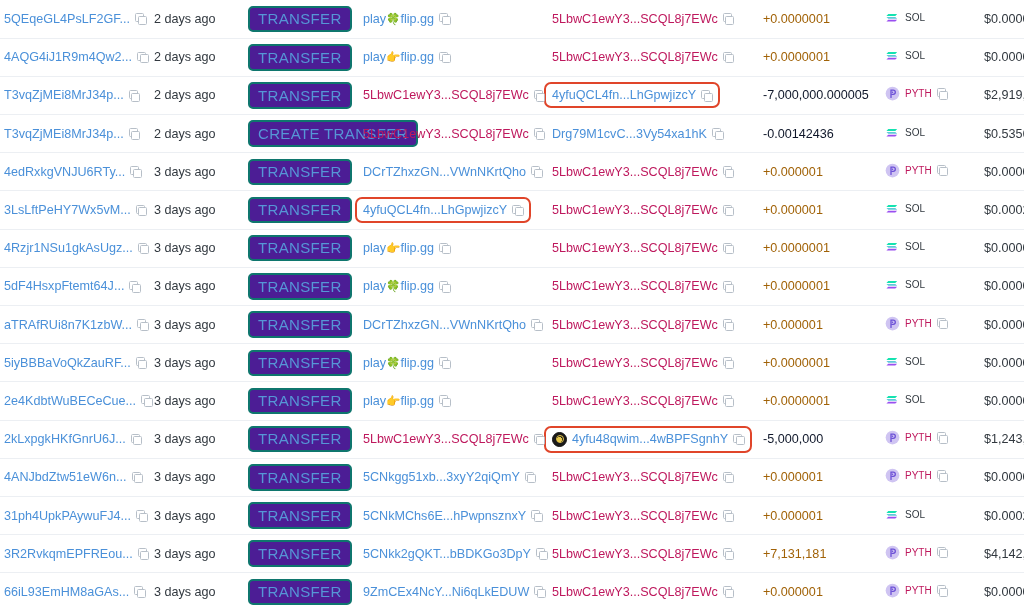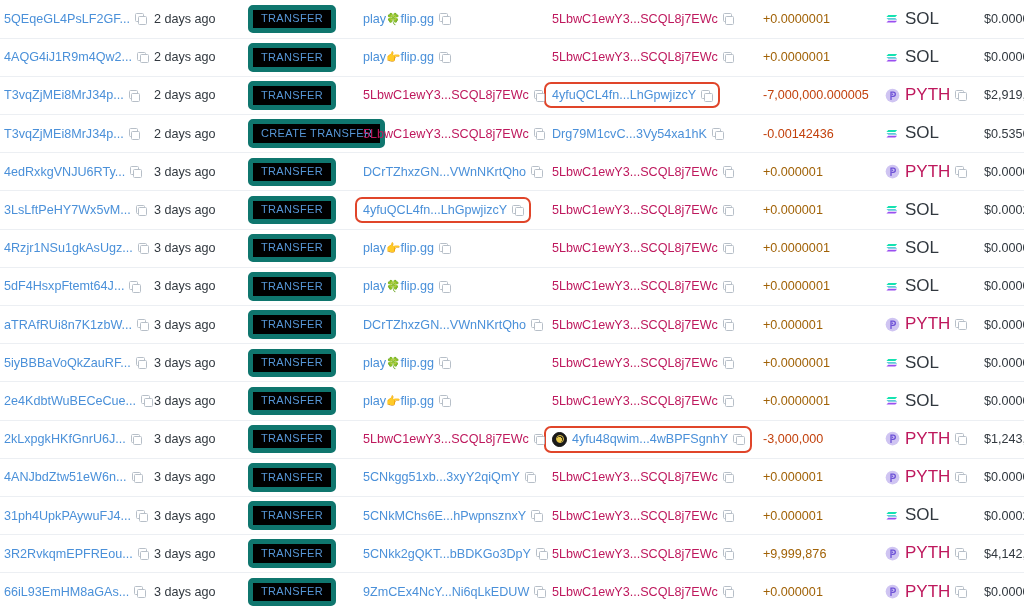--- a/index.html
+++ b/index.html
@@ -83,55 +83,55 @@
     left: 0; top: 0;
   }
   .copy-icon::after {
     width: 7px; height: 7px;
     left: 2.6px; top: 2.6px;
   }
 
   
   .badge {
     display: inline-block;
-    border: 5px solid #0f766e;
+    border: 2px solid #0f766e;
     border-radius: 5px;
     color: #5696d6;
-    font-size: 11px;
+    font-size: 15px;
     letter-spacing: .35px;
     padding: 3.5px 8px 4px 8px;
     line-height: 1;
-    background: #000000;
+    background: #4c1d95;
     cursor: pointer;
     white-space: nowrap;
   }
 
   
   .amt-pos { color: #a16207; }
-  .amt-neg { color: #c2410c; }
+  .amt-neg { color: #0f172a; }
 
   
   .hl {
     outline: 2px solid #e0452a;
     border-radius: 5px;
     padding: 4px 6px 4px 6px;
     margin-left: -6px;
     display: inline-flex;
     align-items: center;
     gap: 5px;
     text-align: right;
   }
 
   
   .tok-icon {
     width: 15px; height: 15px;
     flex: 0 0 auto;
     display: inline-block;
   }
-  .tok-label { font-size: 17px; }
+  .tok-label { font-size: 10px; }
   .tok-sol { color: #31383f; }
   .tok-pyth { color: #be185d; }
 
   
   .addr-avatar {
     width: 13px; height: 13px;
     border-radius: 50%;
     flex: 0 0 auto;
     background:
       radial-gradient(circle at 50% 50%, #e8c84a 0 28%, #1a1a1a 29% 100%);
@@ -499,21 +499,21 @@
         <td class="col-type"><span class="badge">TRANSFER</span></td>
         <td class="col-from"><span class="cellwrap">
             <span class="plain">5LbwC1ewY3...SCQL8j7EWc</span>
             <span class="copy-icon"></span>
           </span></td>
         <td class="col-to"><span class="cellwrap hl">
             <span class="addr-avatar"></span>
             <span class="link">4yfu48qwim...4wBPFSgnhY</span>
             <span class="copy-icon"></span>
           </span></td>
-        <td class="col-amount"><span class="amt-neg">-3,000,000</span></td>
+        <td class="col-amount"><span class="amt-neg">-5,000,000</span></td>
         <td class="col-token"><span class="cellwrap">
             <span class="tok-icon"><svg viewBox="0 0 24 24" width="15" height="15">
                 <circle cx="12" cy="12" r="11" fill="#cfc4f2"></circle>
                 <path d="M9.6 18.2V6.6h3.5a3.4 3.4 0 0 1 0 6.8h-1.4" fill="none" stroke="#6b4fd6" stroke-width="2.1" stroke-linecap="round"></path>
                 <circle cx="12.0" cy="10.1" r="1.25" fill="#6b4fd6"></circle>
               </svg></span>
             <span class="tok-label tok-pyth">PYTH</span>
             <span class="copy-icon"></span>
           </span></td>
         <td class="col-value"><span>$1,243,431</span></td>
@@ -585,21 +585,21 @@
         <td class="col-age"><span>3 days ago</span></td>
         <td class="col-type"><span class="badge">TRANSFER</span></td>
         <td class="col-from"><span class="cellwrap">
             <span class="link">5CNkk2gQKT...bBDKGo3DpY</span>
             <span class="copy-icon"></span>
           </span></td>
         <td class="col-to"><span class="cellwrap">
             <span class="plain">5LbwC1ewY3...SCQL8j7EWc</span>
             <span class="copy-icon"></span>
           </span></td>
-        <td class="col-amount"><span class="amt-pos">+9,999,876</span></td>
+        <td class="col-amount"><span class="amt-pos">+7,131,181</span></td>
         <td class="col-token"><span class="cellwrap">
             <span class="tok-icon"><svg viewBox="0 0 24 24" width="15" height="15">
                 <circle cx="12" cy="12" r="11" fill="#cfc4f2"></circle>
                 <path d="M9.6 18.2V6.6h3.5a3.4 3.4 0 0 1 0 6.8h-1.4" fill="none" stroke="#6b4fd6" stroke-width="2.1" stroke-linecap="round"></path>
                 <circle cx="12.0" cy="10.1" r="1.25" fill="#6b4fd6"></circle>
               </svg></span>
             <span class="tok-label tok-pyth">PYTH</span>
             <span class="copy-icon"></span>
           </span></td>
         <td class="col-value"><span>$4,142,388.63</span></td>

